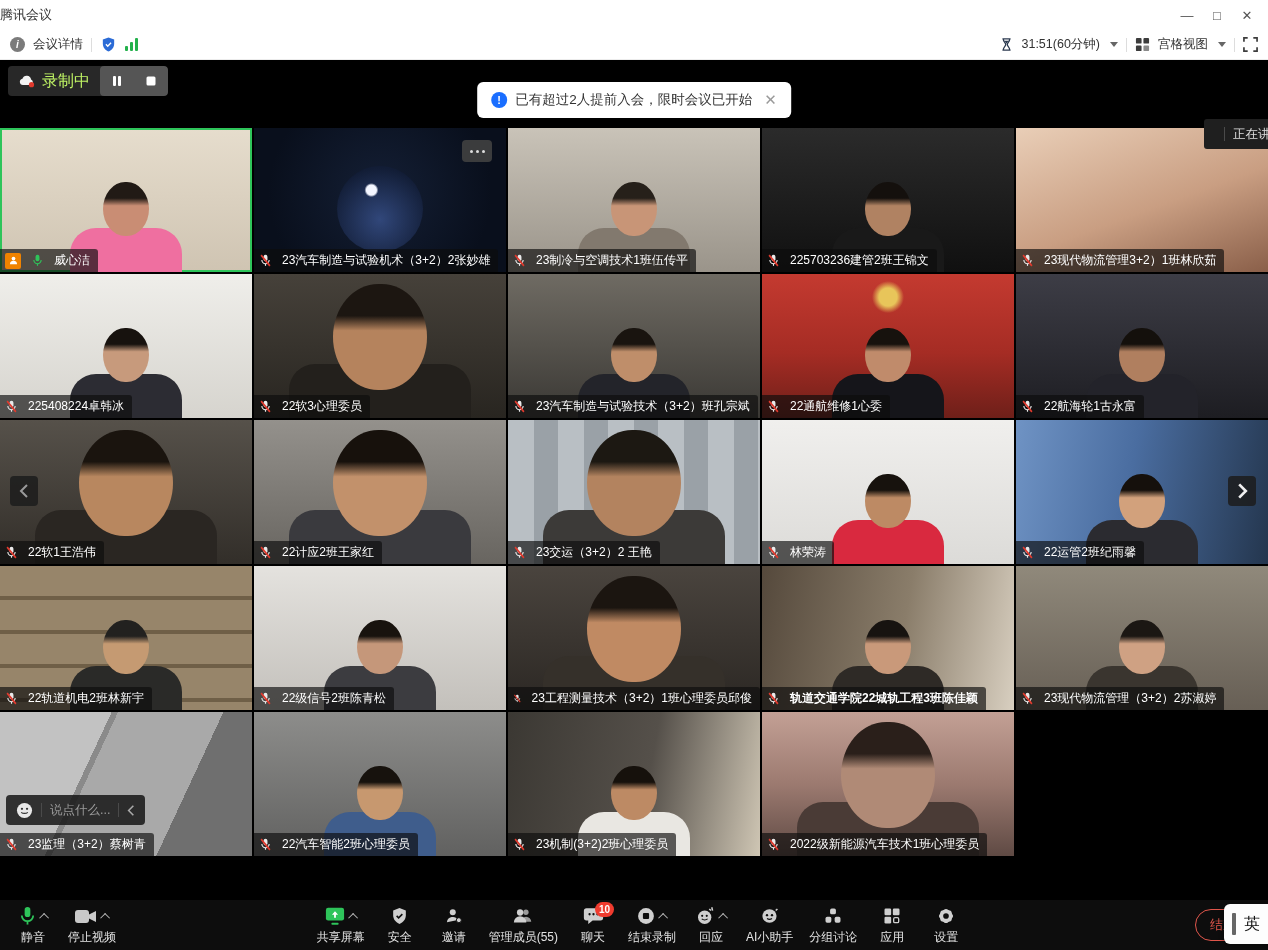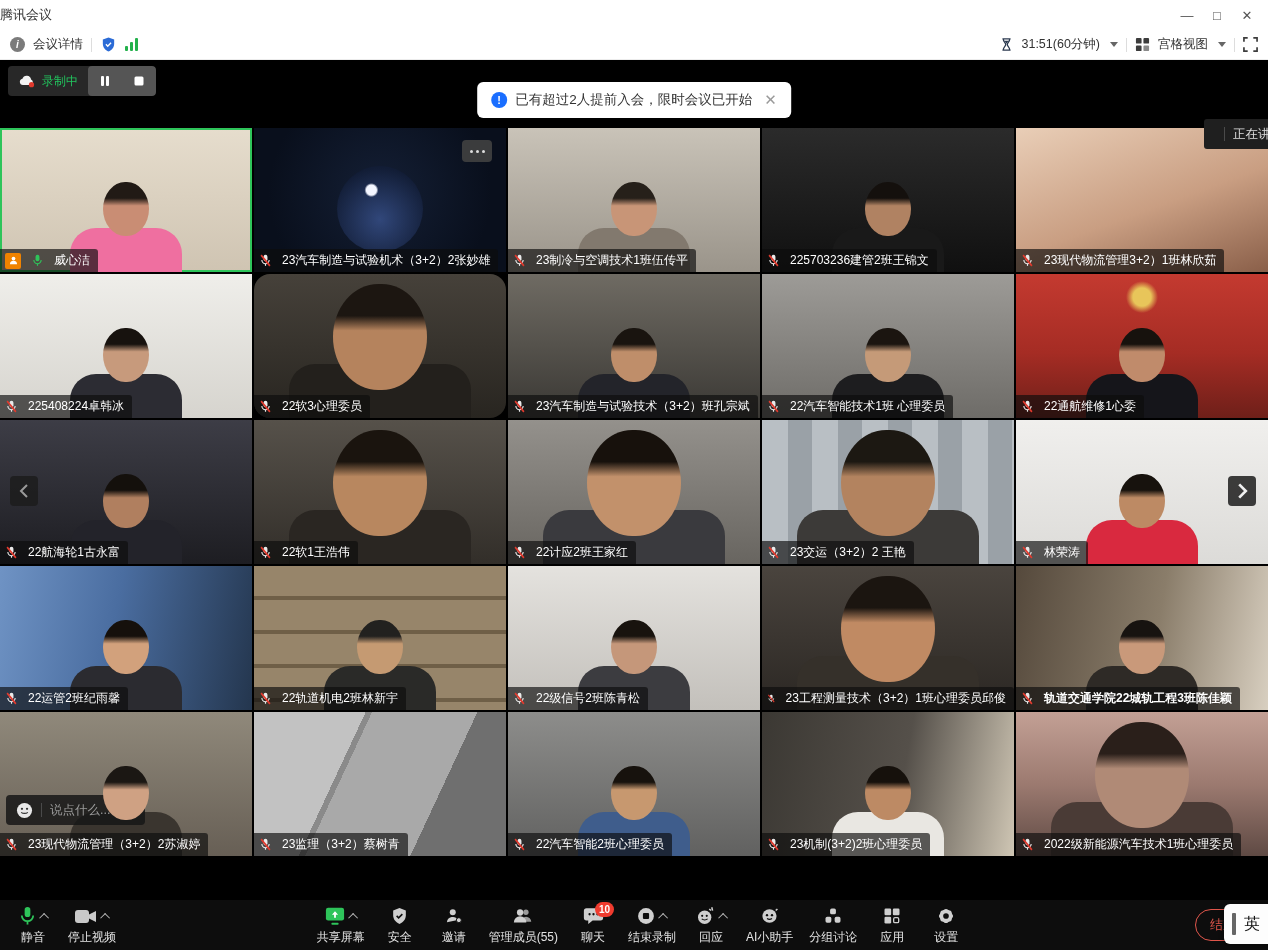--- a/index.html
+++ b/index.html
@@ -28,21 +28,21 @@
   .bars i:nth-child(1){height:5px}.bars i:nth-child(2){height:9px}.bars i:nth-child(3){height:13px}
   .caret-dn { width:0; height:0; border-left:4px solid transparent; border-right:4px solid transparent;
     border-top:5px solid #666; margin-left:2px;}
 
   
   .stage { position:absolute; top:60px; left:0; right:0; height:840px; background:#000; }
 
   .recpill { position:absolute; left:8px; top:6px; height:30px; display:flex; align-items:stretch;
     background:rgba(42,42,42,.95); border-radius:4px; overflow:hidden; }
   .recpill .seg1 { display:flex; align-items:center; gap:6px; padding:0 10px; }
-  .recpill .seg1 .rtxt { color:#22c55e; font-size:12px; }
+  .recpill .seg1 .rtxt { color:#bef264; font-size:16px; }
   .recpill .seg2 { display:flex; align-items:center; background:#555; border-radius:4px; }
   .recbtn { width:34px; height:30px; display:flex; align-items:center; justify-content:center; cursor:pointer;}
 
   .banner { position:absolute; top:22px; left:50%; transform:translateX(-50%); height:36px;
     background:#fff; border-radius:6px; box-shadow:0 2px 8px rgba(0,0,0,.35);
     display:flex; align-items:center; padding:0 14px; gap:8px; }
   .banner .btxt { font-size:13.5px; color:#333; white-space:nowrap; }
   .banner .bic { width:16px; height:16px; border-radius:50%; background:#1a6eff; color:#fff;
     font-size:11px; font-weight:bold; display:flex; align-items:center; justify-content:center;}
   .banner .bclose { color:#999; font-size:15px; margin-left:4px; cursor:pointer;}
@@ -295,21 +295,21 @@
       <svg class="mic-muted" width="13" height="13" viewBox="0 0 16 16">
               <rect x="5.6" y="1" width="4.8" height="8" rx="2.4" fill="#eaeaea"></rect>
               <path d="M3.5 7.5a4.5 4.5 0 0 0 9 0" fill="none" stroke="#eaeaea" stroke-width="1.4"></path>
               <line x1="8" y1="12" x2="8" y2="14.6" stroke="#eaeaea" stroke-width="1.4"></line>
               <line x1="2.6" y1="1.4" x2="13.4" y2="14.6" stroke="#e03a2e" stroke-width="2"></line>
             </svg>
       <span class="pname">225408224卓韩冰</span>
     </div>
   </div>
 
-  <div class="tile" style="background: linear-gradient(rgb(70, 65, 58), rgb(40, 37, 32)); border-radius: 16px;">
+  <div class="tile" style="background: linear-gradient(rgb(70, 65, 58), rgb(40, 37, 32));">
     <div class="fig big">
       <div class="head" style="background: linear-gradient(rgb(28, 22, 17) 0px, rgb(28, 22, 17) 30%, rgb(181, 131, 93) 44%);"></div>
             <div class="body" style="background: rgb(35, 32, 28);"></div>
     </div>
 
     <div class="nlabel">
 
       <svg class="mic-muted" width="13" height="13" viewBox="0 0 16 16">
               <rect x="5.6" y="1" width="4.8" height="8" rx="2.4" fill="#eaeaea"></rect>
               <path d="M3.5 7.5a4.5 4.5 0 0 0 9 0" fill="none" stroke="#eaeaea" stroke-width="1.4"></path>
@@ -331,37 +331,20 @@
       <svg class="mic-muted" width="13" height="13" viewBox="0 0 16 16">
               <rect x="5.6" y="1" width="4.8" height="8" rx="2.4" fill="#eaeaea"></rect>
               <path d="M3.5 7.5a4.5 4.5 0 0 0 9 0" fill="none" stroke="#eaeaea" stroke-width="1.4"></path>
               <line x1="8" y1="12" x2="8" y2="14.6" stroke="#eaeaea" stroke-width="1.4"></line>
               <line x1="2.6" y1="1.4" x2="13.4" y2="14.6" stroke="#e03a2e" stroke-width="2"></line>
             </svg>
       <span class="pname">23汽车制造与试验技术（3+2）班孔宗斌</span>
     </div>
   </div>
 
-  <div class="tile" style="background: linear-gradient(rgb(157, 155, 151), rgb(110, 108, 104));">
-    <div class="fig">
-      <div class="head" style="background: linear-gradient(rgb(27, 21, 16) 0px, rgb(27, 21, 16) 30%, rgb(197, 154, 120) 44%);"></div>
-            <div class="body" style="background: rgb(29, 29, 31);"></div>
-    </div>
-
-    <div class="nlabel">
-
-      <svg class="mic-muted" width="13" height="13" viewBox="0 0 16 16">
-              <rect x="5.6" y="1" width="4.8" height="8" rx="2.4" fill="#eaeaea"></rect>
-              <path d="M3.5 7.5a4.5 4.5 0 0 0 9 0" fill="none" stroke="#eaeaea" stroke-width="1.4"></path>
-              <line x1="8" y1="12" x2="8" y2="14.6" stroke="#eaeaea" stroke-width="1.4"></line>
-              <line x1="2.6" y1="1.4" x2="13.4" y2="14.6" stroke="#e03a2e" stroke-width="2"></line>
-            </svg>
-      <span class="pname">22汽车智能技术1班 心理委员</span>
-    </div>
-  </div>
 
   <div class="tile" style="background: radial-gradient(16px at 50% 16%, rgb(232, 197, 90) 0px, rgb(232, 197, 90) 9px, rgba(232, 197, 90, 0) 16px), linear-gradient(rgb(196, 58, 48) 0%, rgb(165, 44, 36) 55%, rgb(110, 31, 25) 100%);">
     <div class="fig">
       <div class="head" style="background: linear-gradient(rgb(23, 18, 13) 0px, rgb(23, 18, 13) 30%, rgb(192, 139, 107) 44%);"></div>
             <div class="body" style="background: rgb(21, 21, 26);"></div>
     </div>
 
     <div class="nlabel">
 
       <svg class="mic-muted" width="13" height="13" viewBox="0 0 16 16">

